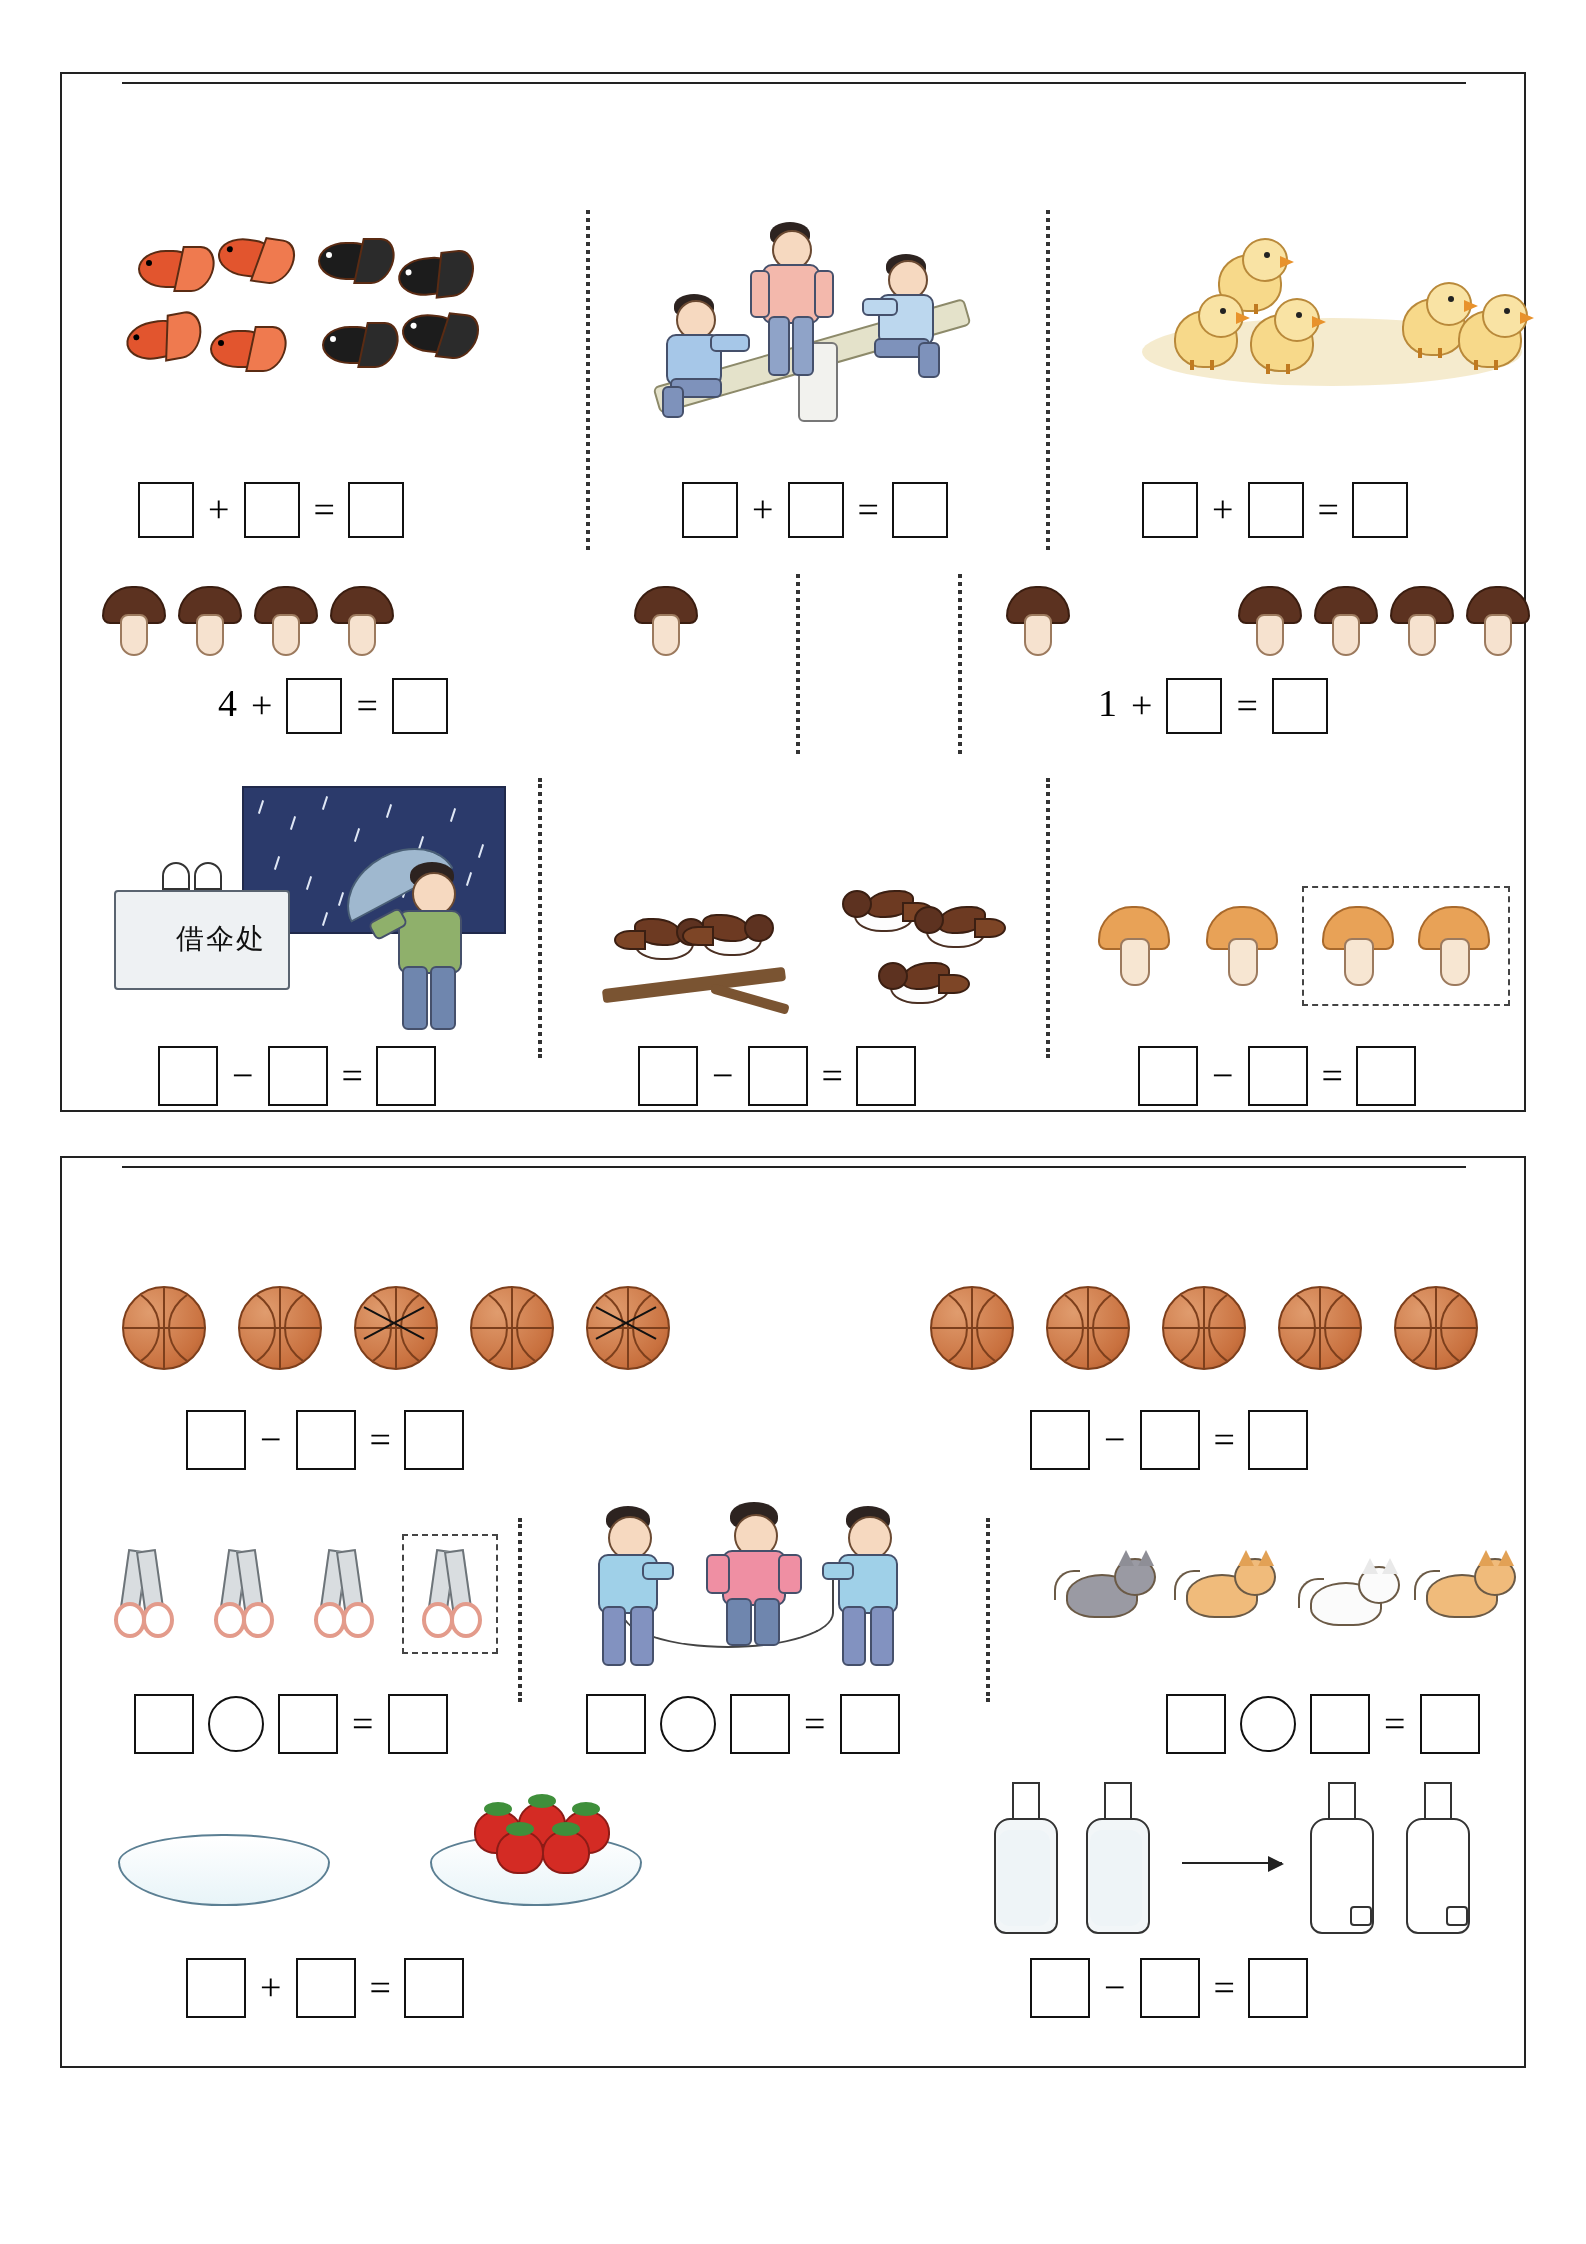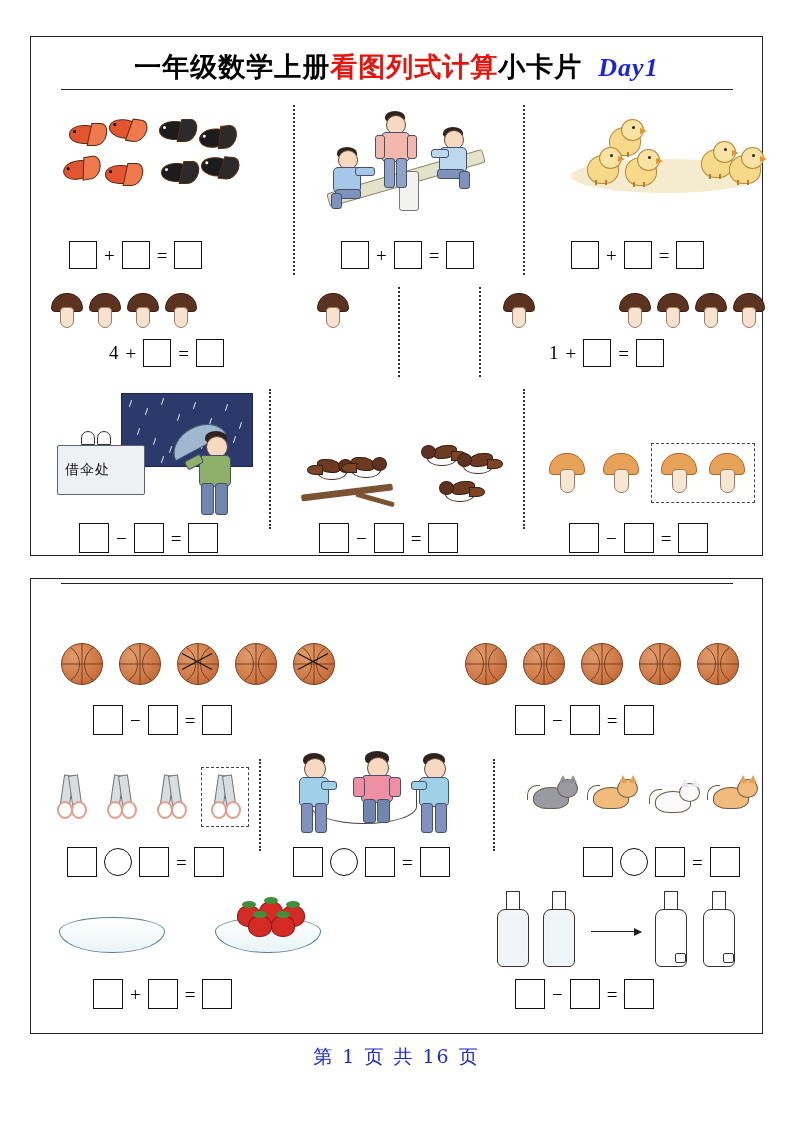--- a/index.html
+++ b/index.html
@@ -427,20 +427,21 @@
     background: #eef1f3;
     border: 1.4px solid #5a6470;
     border-radius: 2px;
   }
   .booth-label {
     position: absolute;
     font-size: 14px;
     color: #111;
     font-family: "DejaVu Serif", "Liberation Serif", serif;
     letter-spacing: 1px;
+    margin-left: 23px;
   }
   .rainpanel {
     position: absolute;
     background: #2b3a6b;
     border: 1.4px solid #20294b;
     overflow: hidden;
   }
   .rainpanel i {
     position: absolute;
     width: 1px; height: 7px;
@@ -477,23 +478,20 @@
     font-family: "DejaVu Serif", "Liberation Serif", serif;
   }
 </style>
 </head>
 <body>
 
 <div class="page">
 
   <div class="card" id="card-day1">
 
-    <div class="card-title">
-      <span class="t-black">一年级数学上册</span><span class="t-red">看图列式计算</span><span class="t-black">小卡片</span><span class="t-day">Day1</span>
-    </div>
     <div class="title-rule"></div>
 
     <div class="vdot" style="left:262px; top:68px; height:170px;"></div>
     <div class="vdot" style="left:492px; top:68px; height:170px;"></div>
     <div class="vdot" style="left:367px; top:250px; height:90px;"></div>
     <div class="vdot" style="left:448px; top:250px; height:90px;"></div>
     <div class="vdot" style="left:238px; top:352px; height:140px;"></div>
     <div class="vdot" style="left:492px; top:352px; height:140px;"></div>
 
     <div class="pic" style="left:16px; top:78px; width:190px; height:90px;">
@@ -1046,15 +1044,14 @@
     </div>
     <div class="eq" style="position:absolute; left:484px; top:400px;">
       <span class="bx lg"></span>
       <span class="op">−</span>
       <span class="bx lg"></span>
       <span class="op">=</span>
       <span class="bx lg"></span>
     </div>
   </div>
 
-  <div class="footer">第 1 页 共 16 页</div>
 
 </div>
 
 </body></html>

